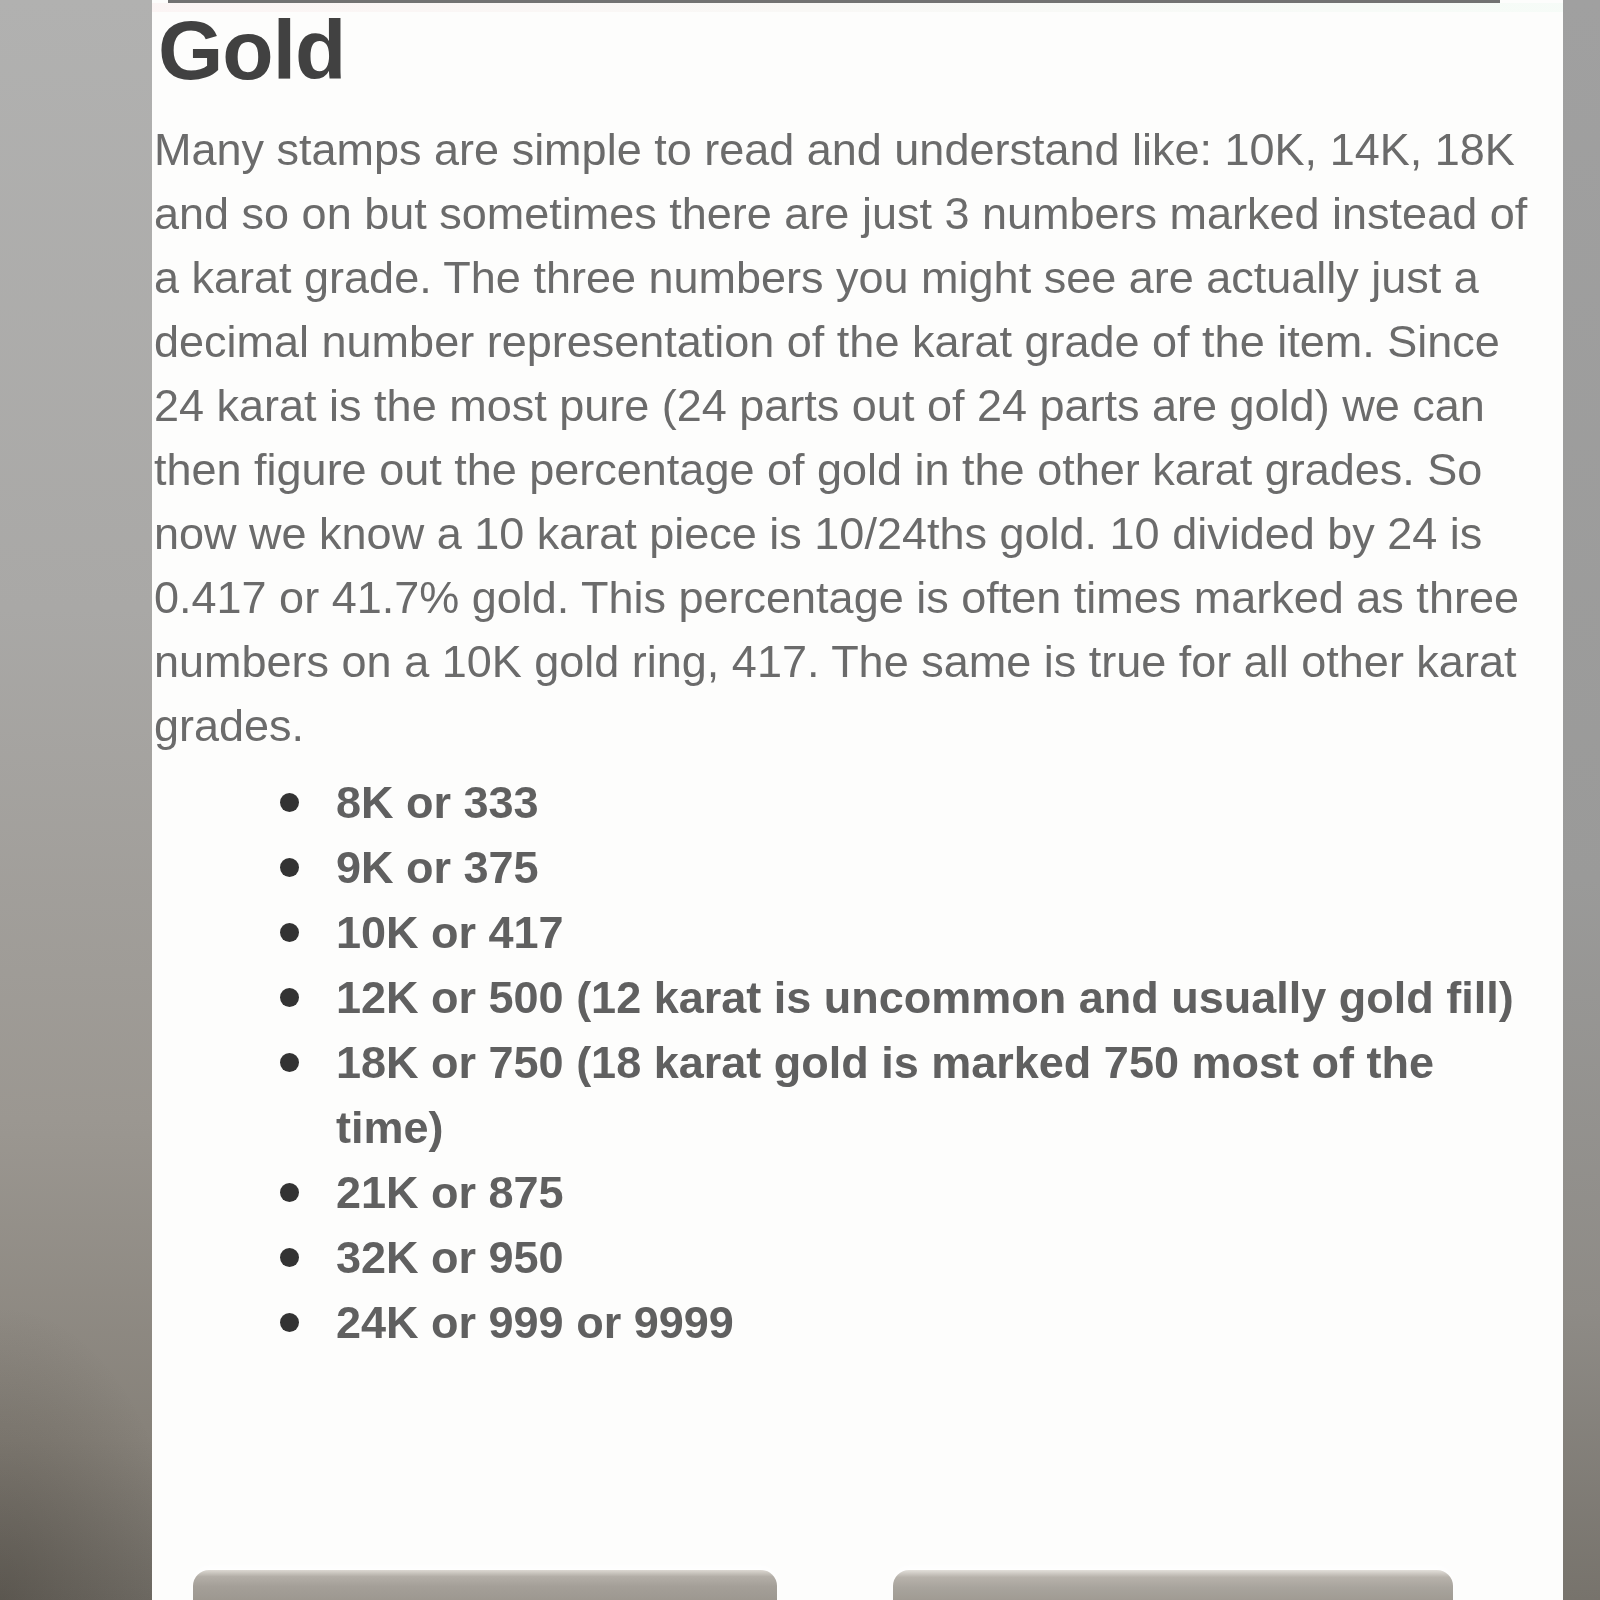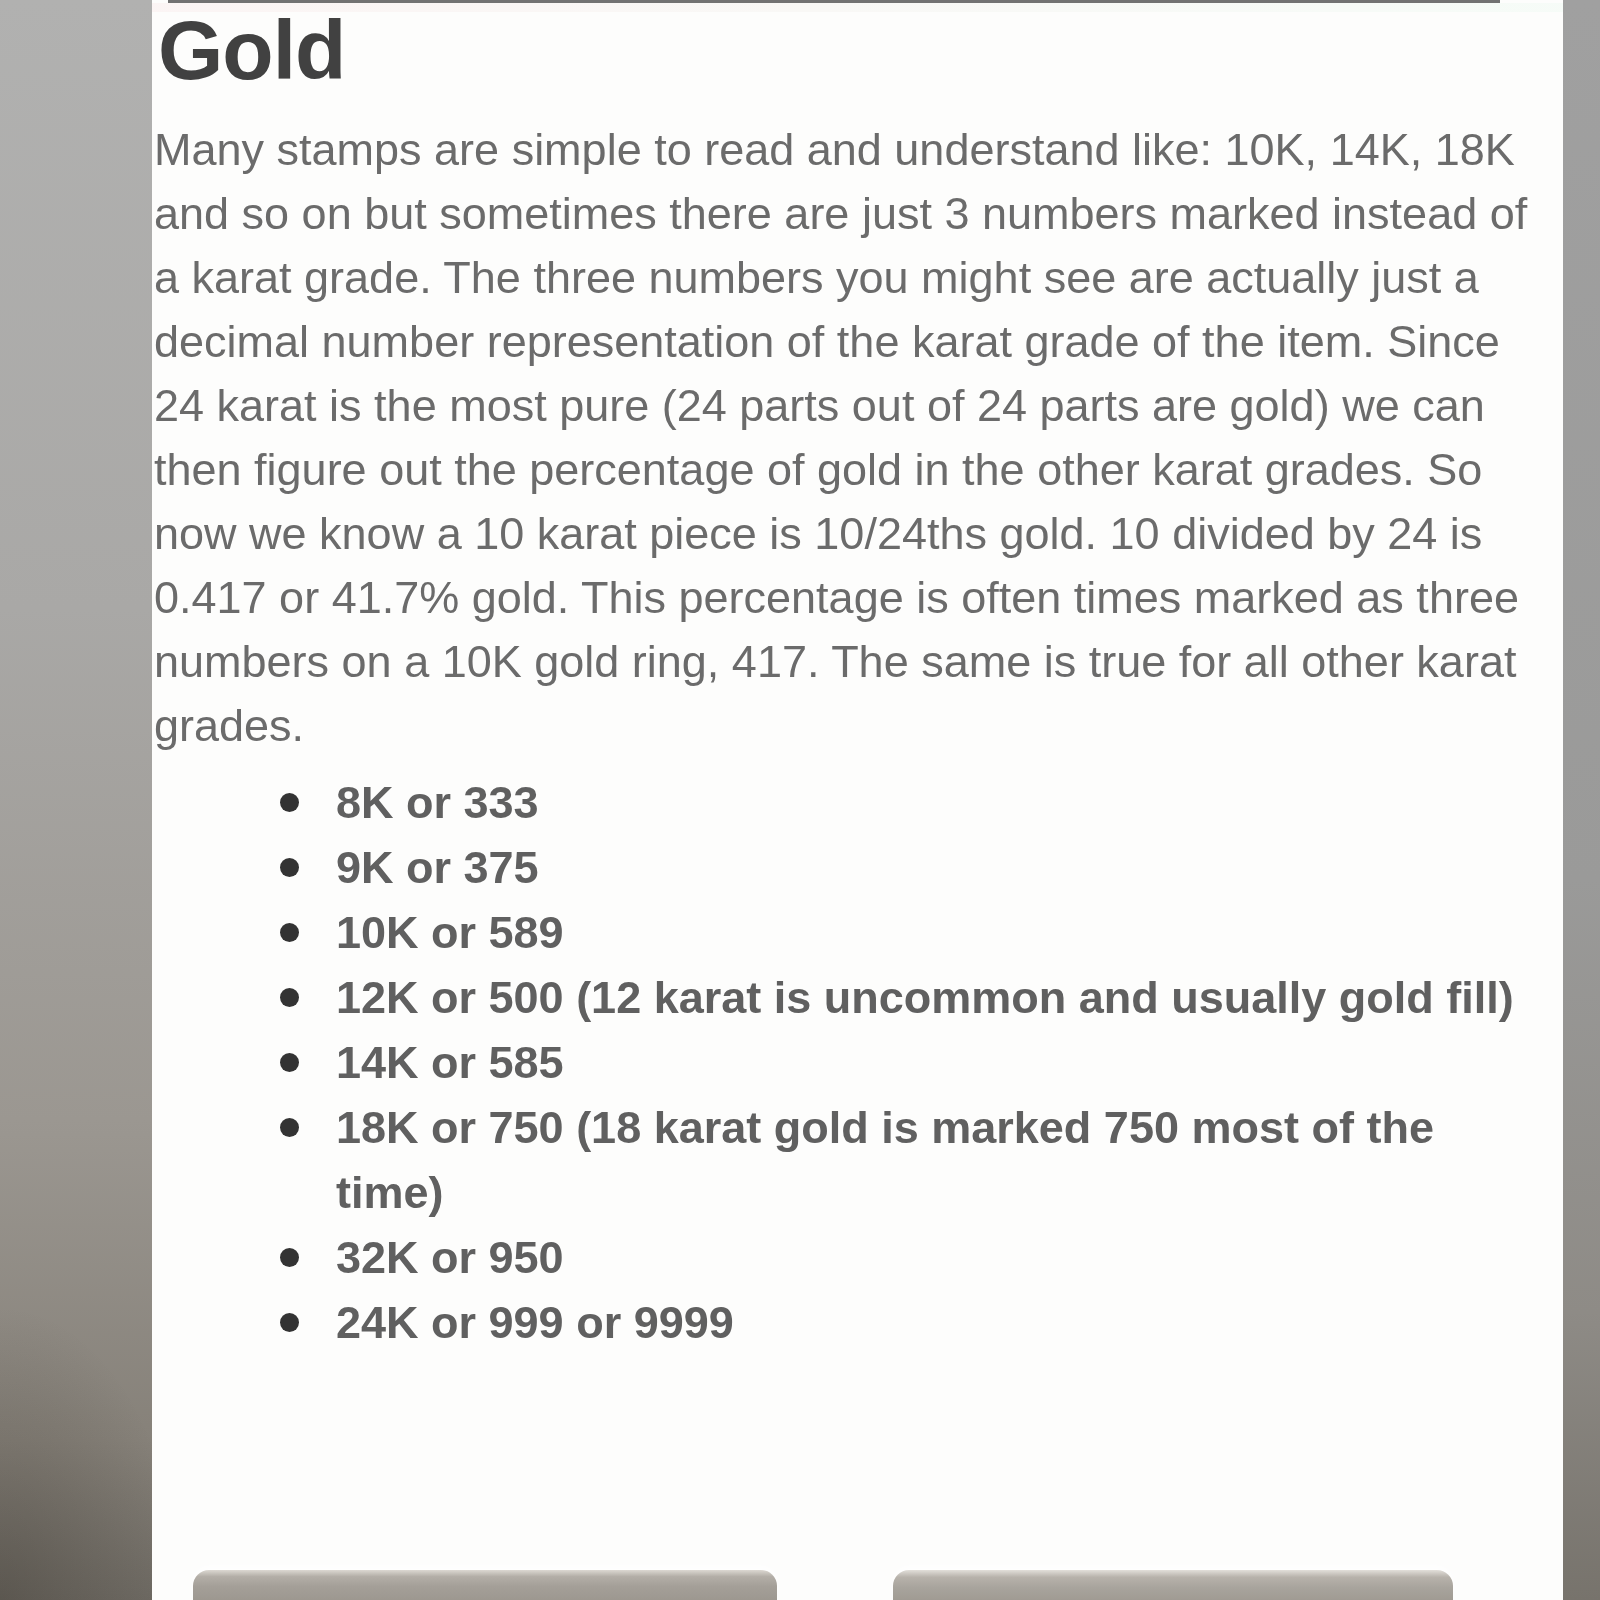--- a/index.html
+++ b/index.html
@@ -93,24 +93,24 @@
     <div class="top-line"></div>
     <div class="top-tint"></div>
 
     <h1 class="title">Gold</h1>
 
     <p class="intro">Many stamps are simple to read and understand like: 10K, 14K, 18K and so on but sometimes there are just 3 numbers marked instead of a karat grade. The three numbers you might see are actually just a decimal number representation of the karat grade of the item. Since 24 karat is the most pure (24 parts out of 24 parts are gold) we can then figure out the percentage of gold in the other karat grades. So now we know a 10 karat piece is 10/24ths gold. 10 divided by 24 is 0.417 or 41.7% gold. This percentage is often times marked as three numbers on a 10K gold ring, 417. The same is true for all other karat grades.</p>
 
     <ul class="karats">
       <li>8K or 333</li>
       <li>9K or 375</li>
-      <li>10K or 589</li>
+      <li>10K or 417</li>
       <li>12K or 500 (12 karat is uncommon and usually gold fill)</li>
-      <li>14K or 585</li>
       <li>18K or 750 (18 karat gold is marked 750 most of the time)</li>
+      <li>21K or 875</li>
       <li>32K or 950</li>
       <li>24K or 999 or 9999</li>
     </ul>
 
     <div class="btn btn-left"></div>
     <div class="btn btn-right"></div>
   </div>
 
   <div class="right-strip"></div>
 

